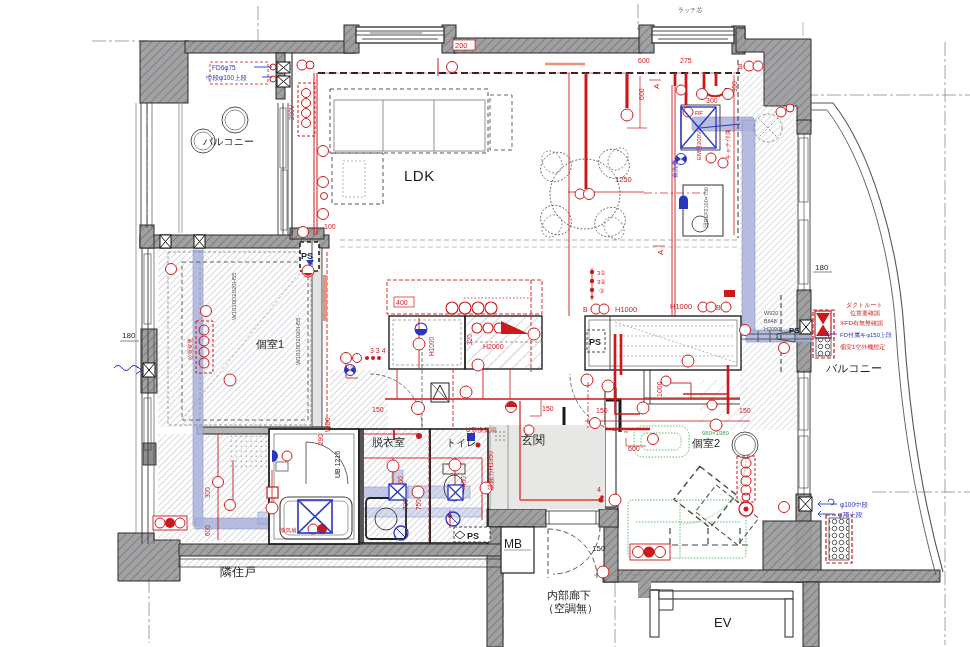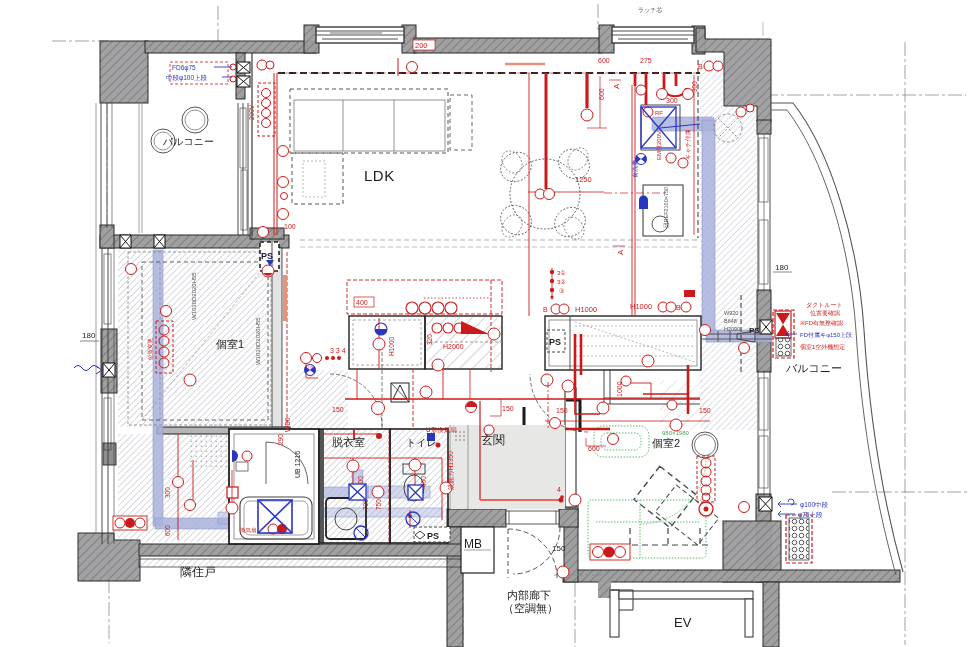--- a/index.html
+++ b/index.html
@@ -1,16 +1,16 @@
 <!DOCTYPE html>
 <html><head>
 <meta charset="utf-8">
 <style>
 html,body{margin:0;padding:0;background:#fff;}
-#plan{width:794px;height:647px;position:relative;font-family:"Liberation Sans",sans-serif;}
+#plan{width:794px;height:647px;position:relative;font-family:"Liberation Sans",sans-serif;padding-left:40px;}
 text{font-family:"Liberation Sans",sans-serif;}
 </style>
 </head>
 <body>
 <div id="plan">
 <svg width="970" height="647" viewBox="0 0 970 647" xmlns="http://www.w3.org/2000/svg">
 <defs>
 <pattern id="pW" width="6" height="6" patternUnits="userSpaceOnUse" patternTransform="rotate(45)">
 <rect width="6" height="6" fill="#a0a0a0"></rect>
           <line x1="0" y1="0" x2="0" y2="6" stroke="#6a6a6a" stroke-width="1.3"></line>

